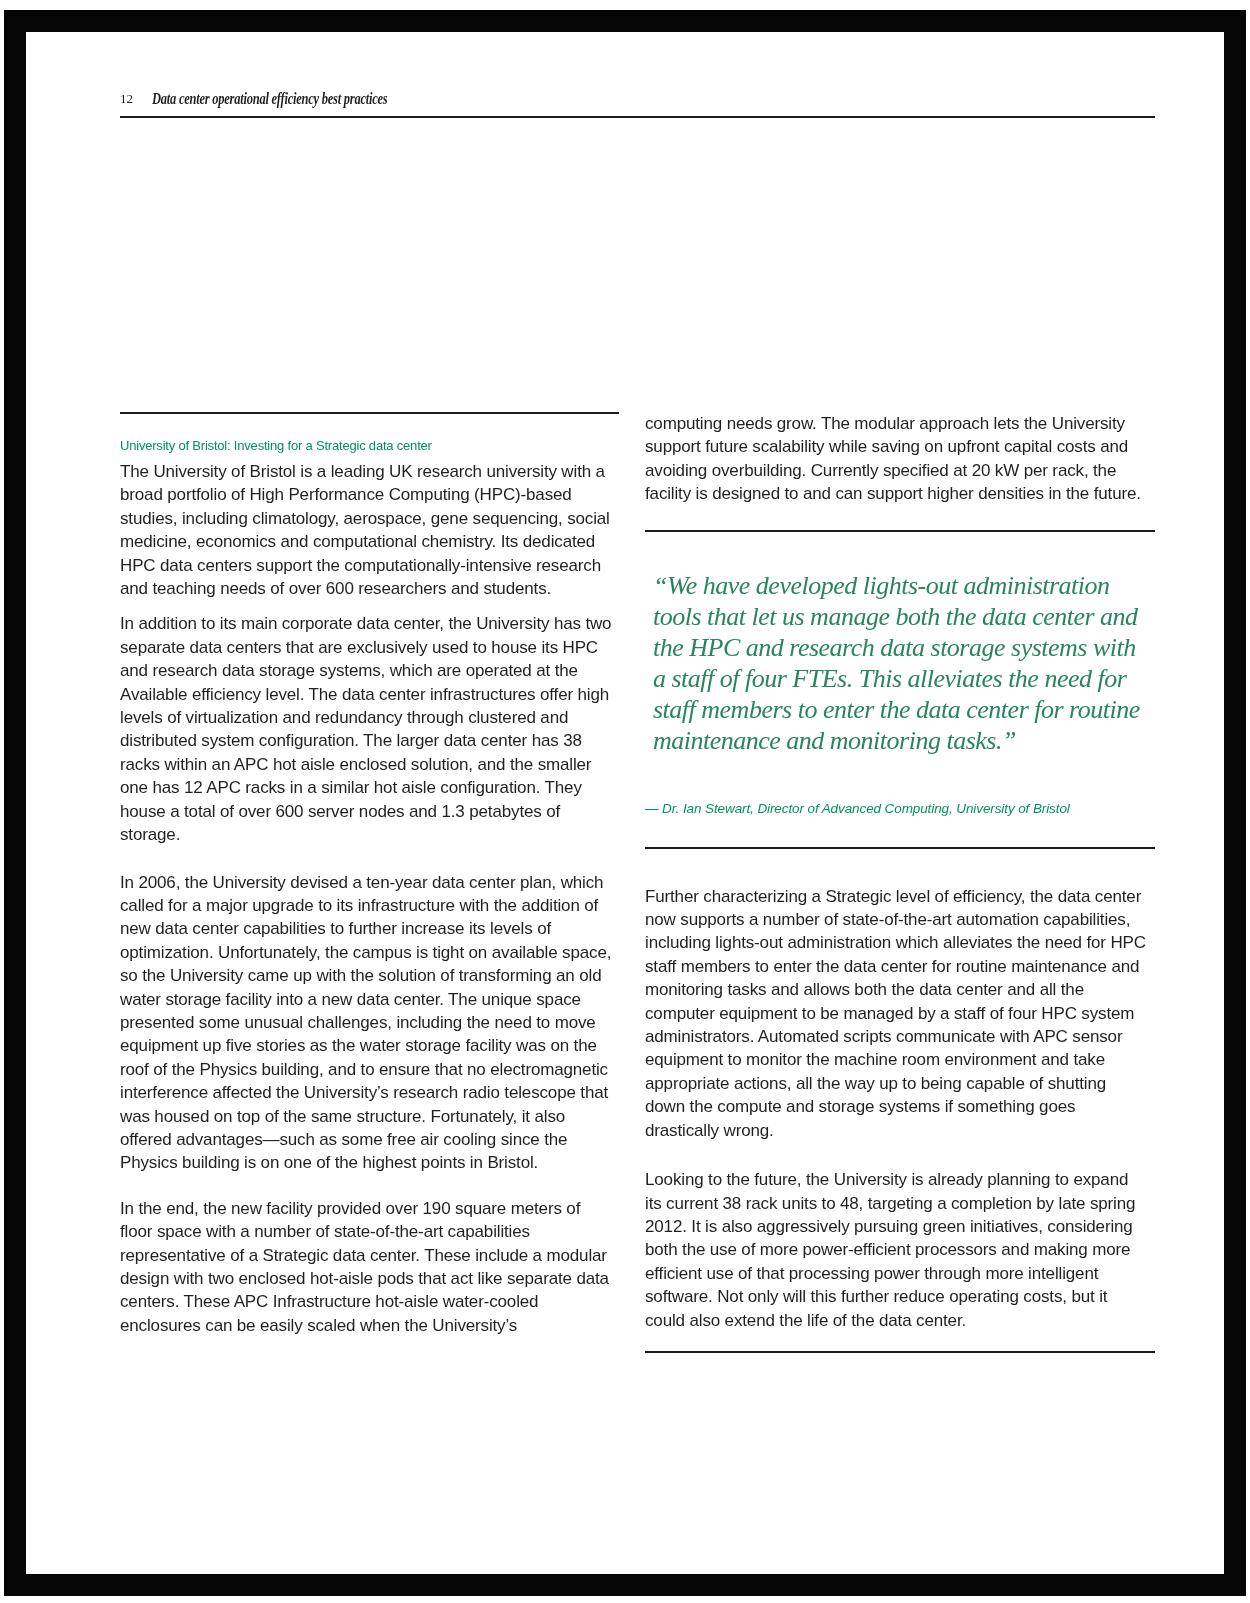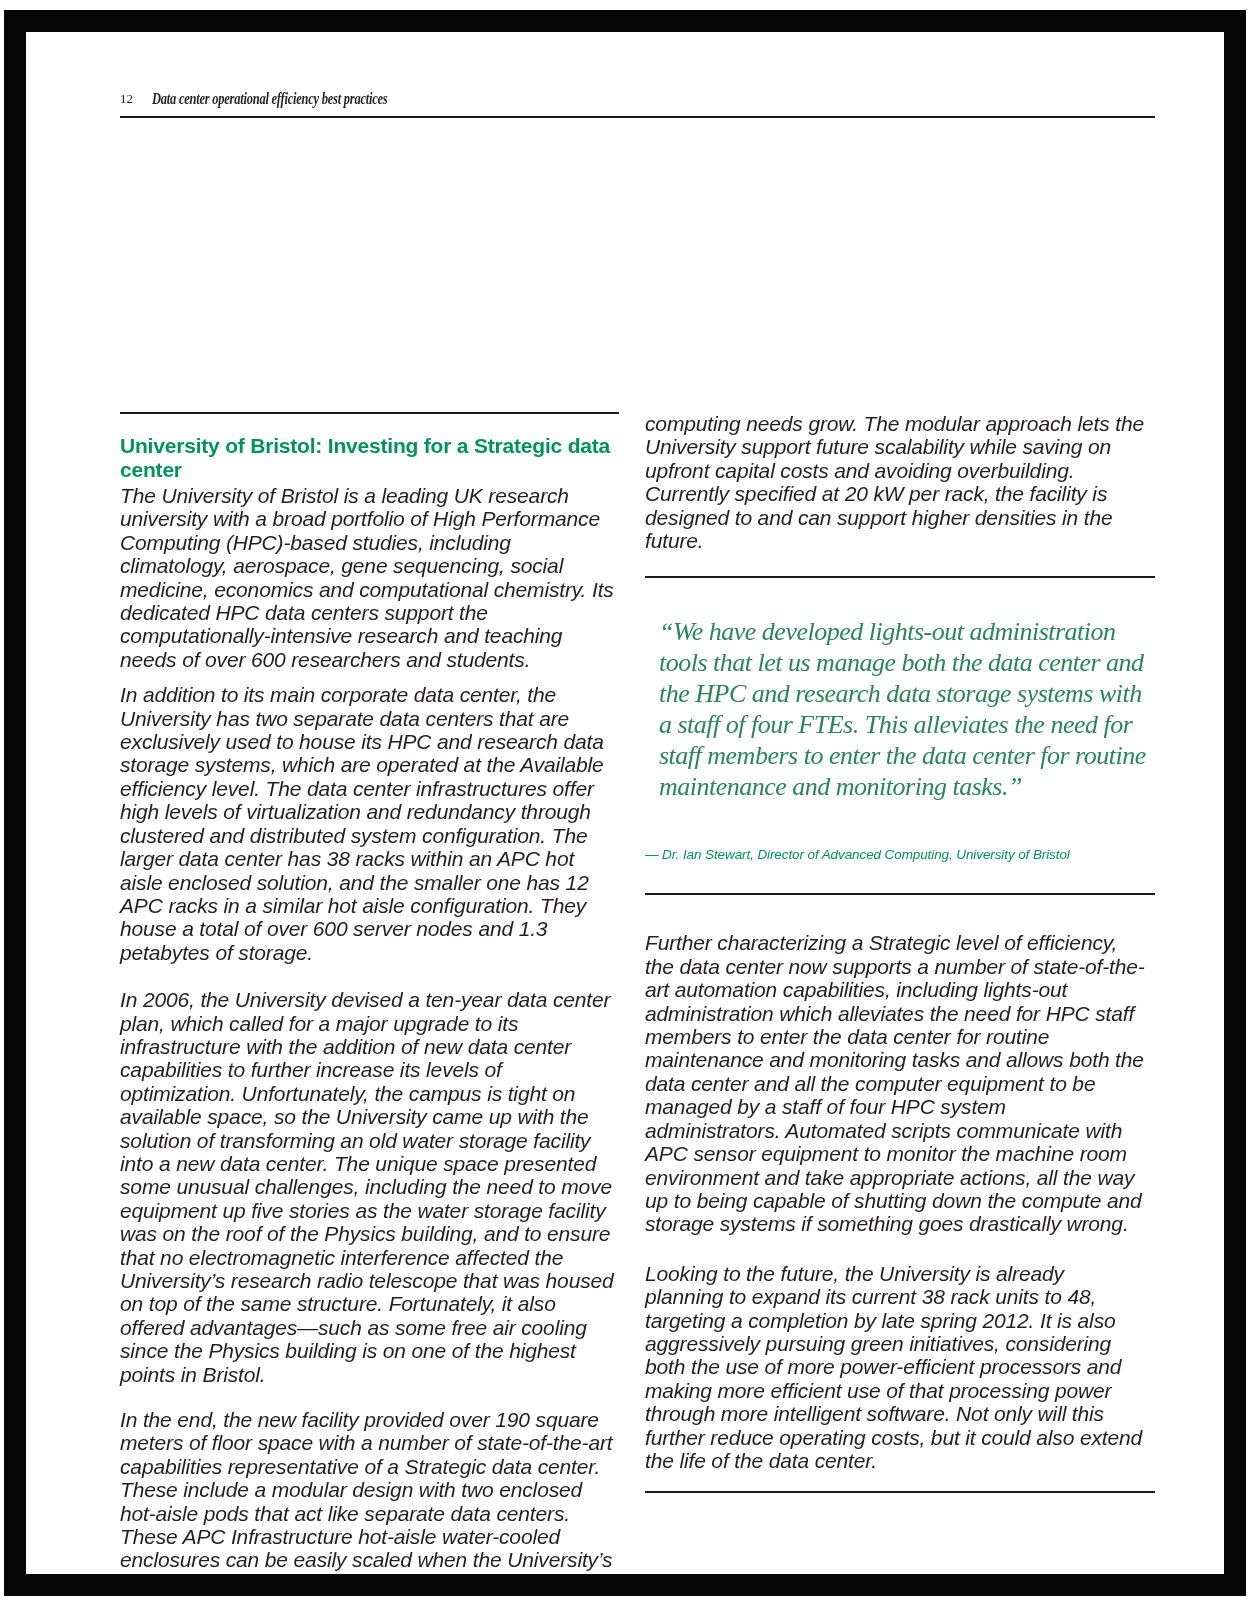--- a/index.html
+++ b/index.html
@@ -40,39 +40,38 @@
   .rule { background: var(--rule-color, #1c1c1c); height: 2px; }
   .header-rule { position: absolute; left: 120px; top: 116px; width: 1035px; }
 
   
   .col { position: absolute; top: 412px; }
   .col-left  { left: 120px; width: 494px; }
   .col-right { left: 645px; width: 502px; }
 
   .col p {
     margin: 0;
-    font-size: 21px;
+    font-size: 17px;
     line-height: 23.4px;
     letter-spacing: -0.15px;
-    font-style: italic;
   }
   .col .rule { width: 100%; }
   .col-left .rule { width: 499px; }
   .col-right .rule { width: 510px; }
 
   .heading {
     margin: 20px 0 0 0;
-    font-size: 21px; line-height: 24px;
-    font-weight: bold;
+    font-size: 13px; line-height: 24px;
+    font-weight: normal;
     letter-spacing: -0.2px;
     color: var(--heading-green, #00935b);
   }
 
   .quote {
-    margin: 38px 0 0 14px;
+    margin: 38px 0 0 8px;
     font-family: "Liberation Serif", serif;
     font-style: italic;
     font-size: 26px; line-height: 31px;
     letter-spacing: -0.5px;
     color: var(--quote-green, #28855c);
   }
   .attribution {
     margin-top: 44px;
     font-size: 13.5px; line-height: 17px;
     letter-spacing: -0.1px;

